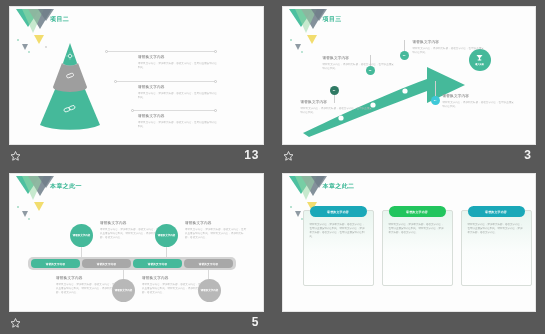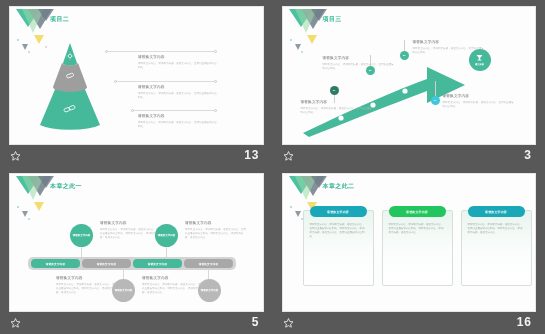--- a/index.html
+++ b/index.html
@@ -383,21 +383,15 @@
         <div class="card-body">请替换文字内容，添加相关标题，修改文字内容，也可以直接复制内容到此。请替换文字内容，添加相关标题，修改文字内容。</div>
       </div>
 
       <div class="card" style="left:178px;">
         <div class="card-head" style="background:#1aa8b8;">
           <span>请替换文字内容</span>
         </div>
         <div class="card-body">请替换文字内容，添加相关标题，修改文字内容，也可以直接复制内容到此。请替换文字内容，添加相关标题，修改文字内容。</div>
       </div>
     </div>
-    <div class="footer">
-      <svg class="fav" viewBox="0 0 11 10">
-        <path d="M5.5 0.5 L6.8 3.5 L10 3.8 L7.6 6 L8.3 9.2 L5.5 7.6 L2.7 9.2 L3.4 6 L1 3.8 L4.2 3.5 Z" fill="none" stroke="#d8d8d8" stroke-width="1"></path>
-      </svg>
-      <div class="pnum">16</div>
-    </div>
   </div>
 
 </div>
 
 </body></html>

